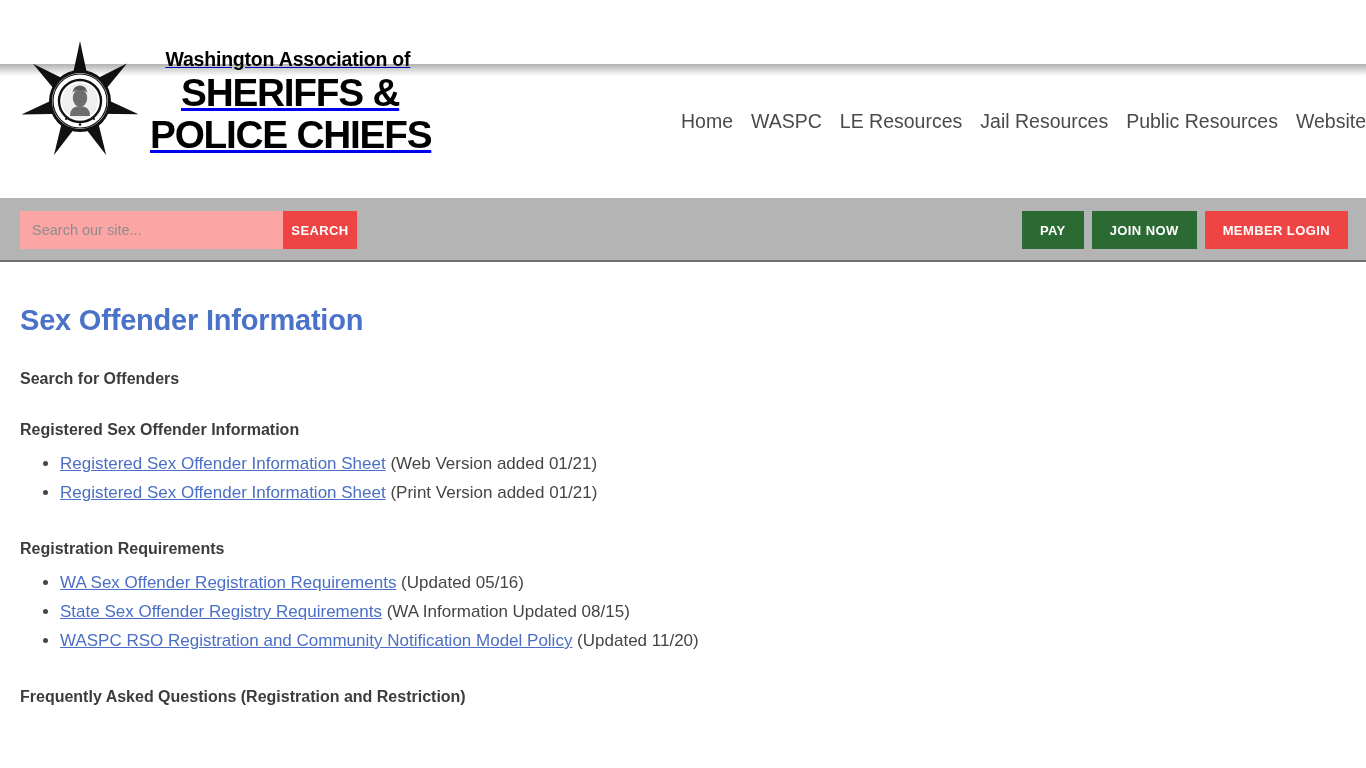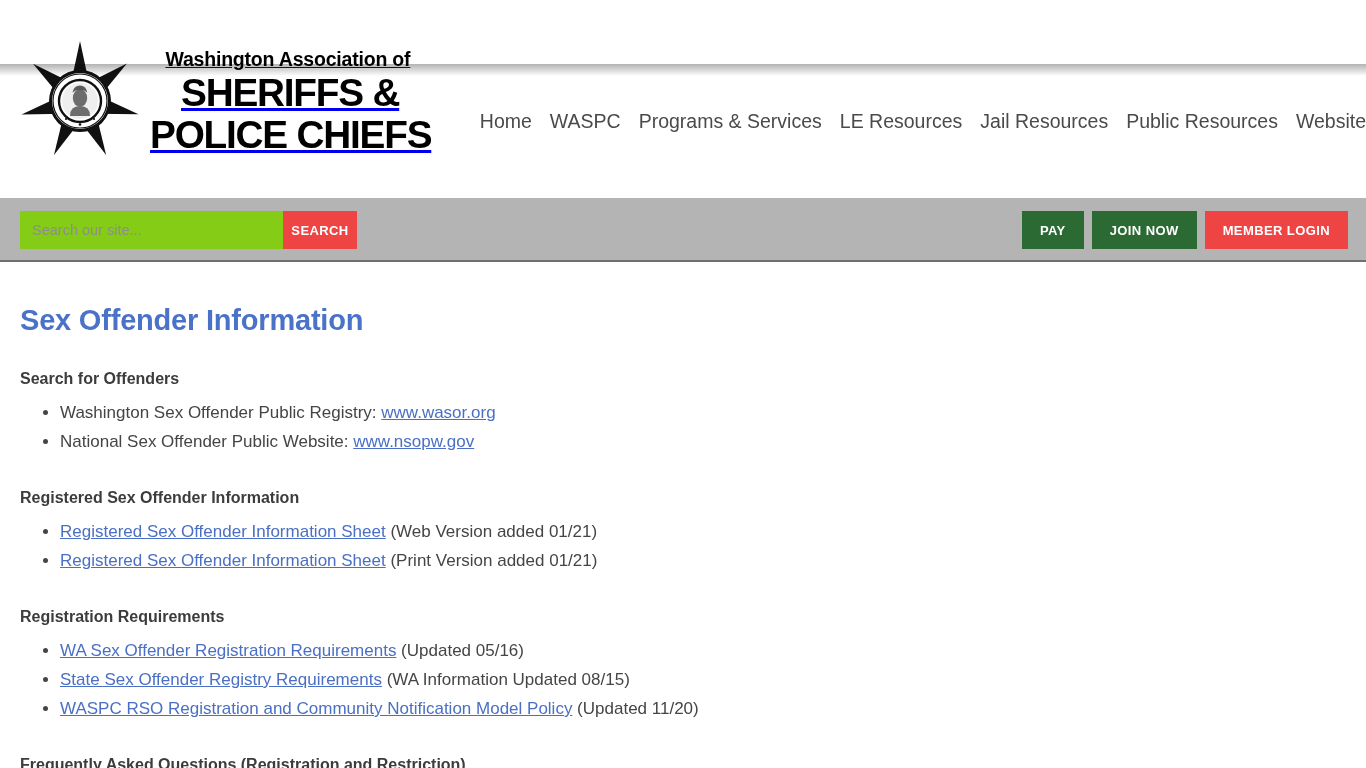--- a/index.html
+++ b/index.html
@@ -107,21 +107,21 @@
     display: flex;
     align-items: stretch;
     height: 38px;
     z-index: 5;
   }
   #search-input {
     width: 263px;
     height: 38px;
     border: none;
     outline: none;
-    background: #84cc16;
+    background: #fca5a5;
     padding: 0 12px;
     font-size: 14.5px;
     color: #555;
     font-family: "Liberation Sans", sans-serif;
   }
   #search-input::placeholder { color: #8d8d8d; }
   #search-submit {
     height: 38px;
     min-width: 74px;
     border: none;
@@ -248,23 +248,20 @@
 
   <nav id="primary-nav">
     <ul>
       <li>
           <a class="nav-link" href="#">Home</a>
         </li>
       <li>
           <a class="nav-link" href="#">WASPC</a>
         </li>
       <li>
-          <a class="nav-link" href="#">Programs &amp; Services</a>
-        </li>
-      <li>
           <a class="nav-link" href="#">LE Resources</a>
         </li>
       <li>
           <a class="nav-link" href="#">Jail Resources</a>
         </li>
       <li>
           <a class="nav-link" href="#">Public Resources</a>
         </li>
       <li>
           <a class="nav-link" href="#">Website</a>
@@ -285,24 +282,20 @@
   <a class="util-btn green" href="#">PAY</a>
   <a class="util-btn green" href="#">JOIN NOW</a>
   <a class="util-btn blue" href="#">MEMBER LOGIN</a>
 </div>
 
 <main id="content">
 
   <h1 id="page-title">Sex Offender Information</h1>
 
   <h2 class="section-heading">Search for Offenders</h2>
-  <ul class="doc-list">
-    <li><span>Washington Sex Offender Public Registry: </span><a class="doc-link" href="#">www.wasor.org</a><span class="note"></span></li>
-    <li><span>National Sex Offender Public Website: </span><a class="doc-link" href="#">www.nsopw.gov</a><span class="note"></span></li>
-  </ul>
 
   <h2 class="section-heading">Registered Sex Offender Information</h2>
   <ul class="doc-list">
     <li><span></span><a class="doc-link" href="#">Registered Sex Offender Information Sheet</a><span class="note"> (Web Version added 01/21)</span></li>
     <li><span></span><a class="doc-link" href="#">Registered Sex Offender Information Sheet</a><span class="note"> (Print Version added 01/21)</span></li>
   </ul>
 
   <h2 class="section-heading">Registration Requirements</h2>
   <ul class="doc-list">
     <li><span></span><a class="doc-link" href="#">WA Sex Offender Registration Requirements</a><span class="note"> (Updated 05/16)</span></li>

